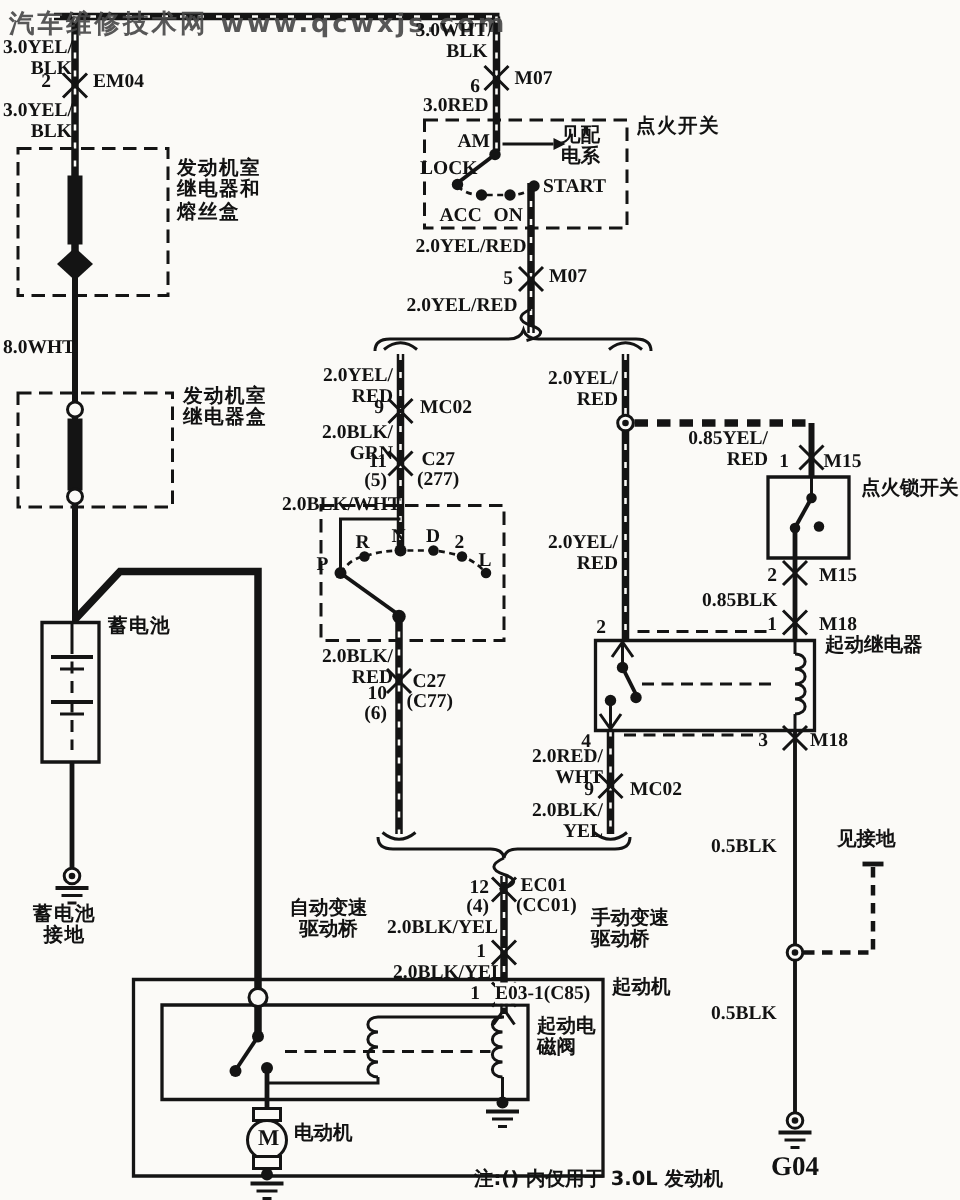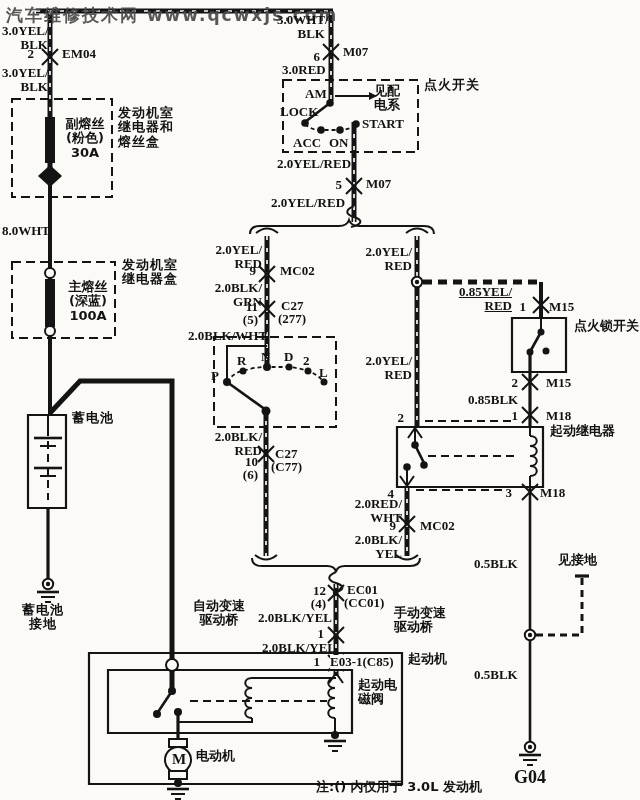--- a/index.html
+++ b/index.html
@@ -241,29 +241,23 @@
 
 <div class="lbl ra" style="left:2px;top:24px;width:46px;">3.0YEL/
 BLK</div>
 <div class="lbl ra" style="left:22px;top:47px;width:12px;">2</div>
 <div class="lbl" style="left:62px;top:47px;">EM04</div>
 <div class="lbl ra" style="left:2px;top:66px;width:46px;">3.0YEL/
 BLK</div>
 <div class="lbl cn" style="left:118px;top:106px;width:60px;">发动机室
 继电器和
 熔丝盒</div>
-<div class="lbl cn ctr" style="left:60px;top:117px;width:50px;letter-spacing:0;">副熔丝
-(粉色)
-30A</div>
 <div class="lbl" style="left:2px;top:224px;">8.0WHT</div>
 <div class="lbl cn" style="left:122px;top:258px;width:60px;">发动机室
 继电器盒</div>
-<div class="lbl cn ctr" style="left:62px;top:280px;width:52px;letter-spacing:0;">主熔丝
-(深蓝)
-100A</div>
 <div class="lbl cn" style="left:72px;top:411px;">蓄电池</div>
 <div class="lbl cn ctr" style="left:16px;top:603px;width:54px;">蓄电池
 接地</div>
 
 <div class="lbl ra" style="left:277px;top:13px;width:48px;">3.0WHT/
 BLK</div>
 <div class="lbl ra" style="left:308px;top:50px;width:12px;">6</div>
 <div class="lbl" style="left:343px;top:45px;">M07</div>
 <div class="lbl" style="left:282px;top:63px;">3.0RED</div>
 <div class="lbl cn" style="left:424px;top:78px;">点火开关</div>
@@ -302,21 +296,21 @@
 RED</div>
 <div class="lbl ra" style="left:236px;top:455px;width:22px;">10</div>
 <div class="lbl" style="left:275px;top:447px;">C27</div>
 <div class="lbl ra" style="left:232px;top:468px;width:26px;">(6)</div>
 <div class="lbl" style="left:271px;top:460px;">(C77)</div>
 <div class="lbl cn ctr" style="left:188px;top:599px;width:62px;letter-spacing:0;">自动变速
 驱动桥</div>
 
 <div class="lbl ra" style="left:364px;top:245px;width:48px;">2.0YEL/
 RED</div>
-<div class="lbl ra" style="left:448px;top:285px;width:64px;text-decoration:underline;">0.85YEL/
+<div class="lbl ra" style="left:448px;top:285px;width:64px;">0.85YEL/
 RED</div>
 <div class="lbl ra" style="left:516px;top:300px;width:10px;">1</div>
 <div class="lbl" style="left:549px;top:300px;">M15</div>
 <div class="lbl cn" style="left:574px;top:319px;letter-spacing:0;">点火锁开关</div>
 <div class="lbl ra" style="left:364px;top:354px;width:48px;">2.0YEL/
 RED</div>
 <div class="lbl ra" style="left:508px;top:376px;width:10px;">2</div>
 <div class="lbl" style="left:546px;top:376px;">M15</div>
 <div class="lbl" style="left:468px;top:393px;">0.85BLK</div>
 <div class="lbl ra" style="left:508px;top:409px;width:10px;">1</div>

